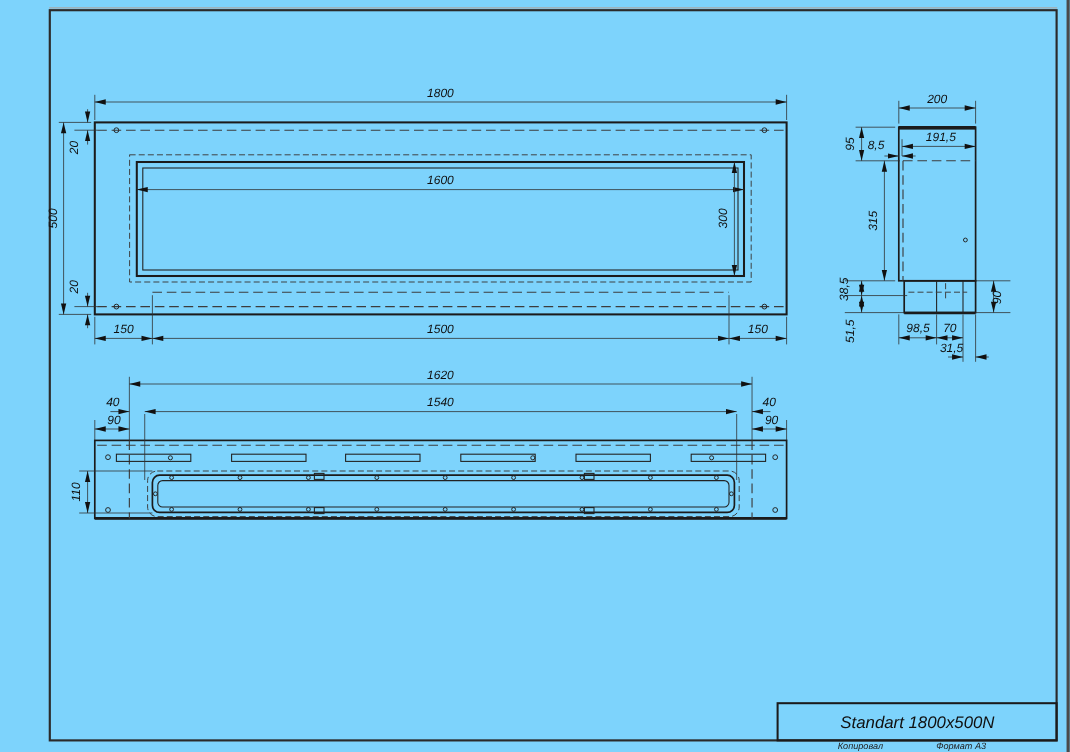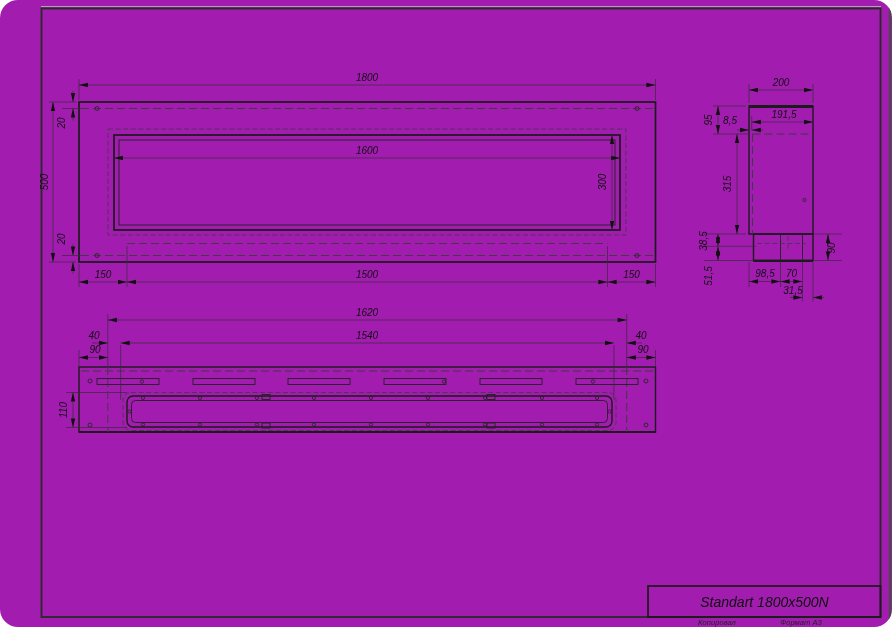--- a/index.html
+++ b/index.html
@@ -1,17 +1,17 @@
 <!DOCTYPE html>
 <html><head>
 <meta charset="utf-8">
 <style>
   html,body{margin:0;padding:0;background:#fff;}
-  #stage{position:relative;width:892px;height:627px;background:#a21caf;overflow:hidden;
-         font-family:"Liberation Sans",sans-serif;border-radius:18px;}
+  #stage{position:relative;width:892px;height:627px;background:#7dd3fc;overflow:hidden;
+         font-family:"Liberation Sans",sans-serif;}
   svg{display:block;}
   .e  {fill:none;stroke:#1b1b1b;stroke-width:1.4;}
   .e1 {fill:none;stroke:#1b1b1b;stroke-width:1.7;}
   .e2 {fill:none;stroke:#1b1b1b;stroke-width:2.2;}
   .t  {fill:none;stroke:#2e2e2e;stroke-width:.65;}
   .t1 {fill:none;stroke:#222;stroke-width:.9;}
   .d  {fill:none;stroke:#3c3c3c;stroke-width:.95;stroke-dasharray:8 4;}
   .d2 {fill:none;stroke:#3c3c3c;stroke-width:.8;stroke-dasharray:5 2.6;}
   .s  {fill:none;stroke:#222;stroke-width:.8;}
   .lbl{font:italic 10px "Liberation Sans",sans-serif;fill:#101010;text-anchor:middle;}

